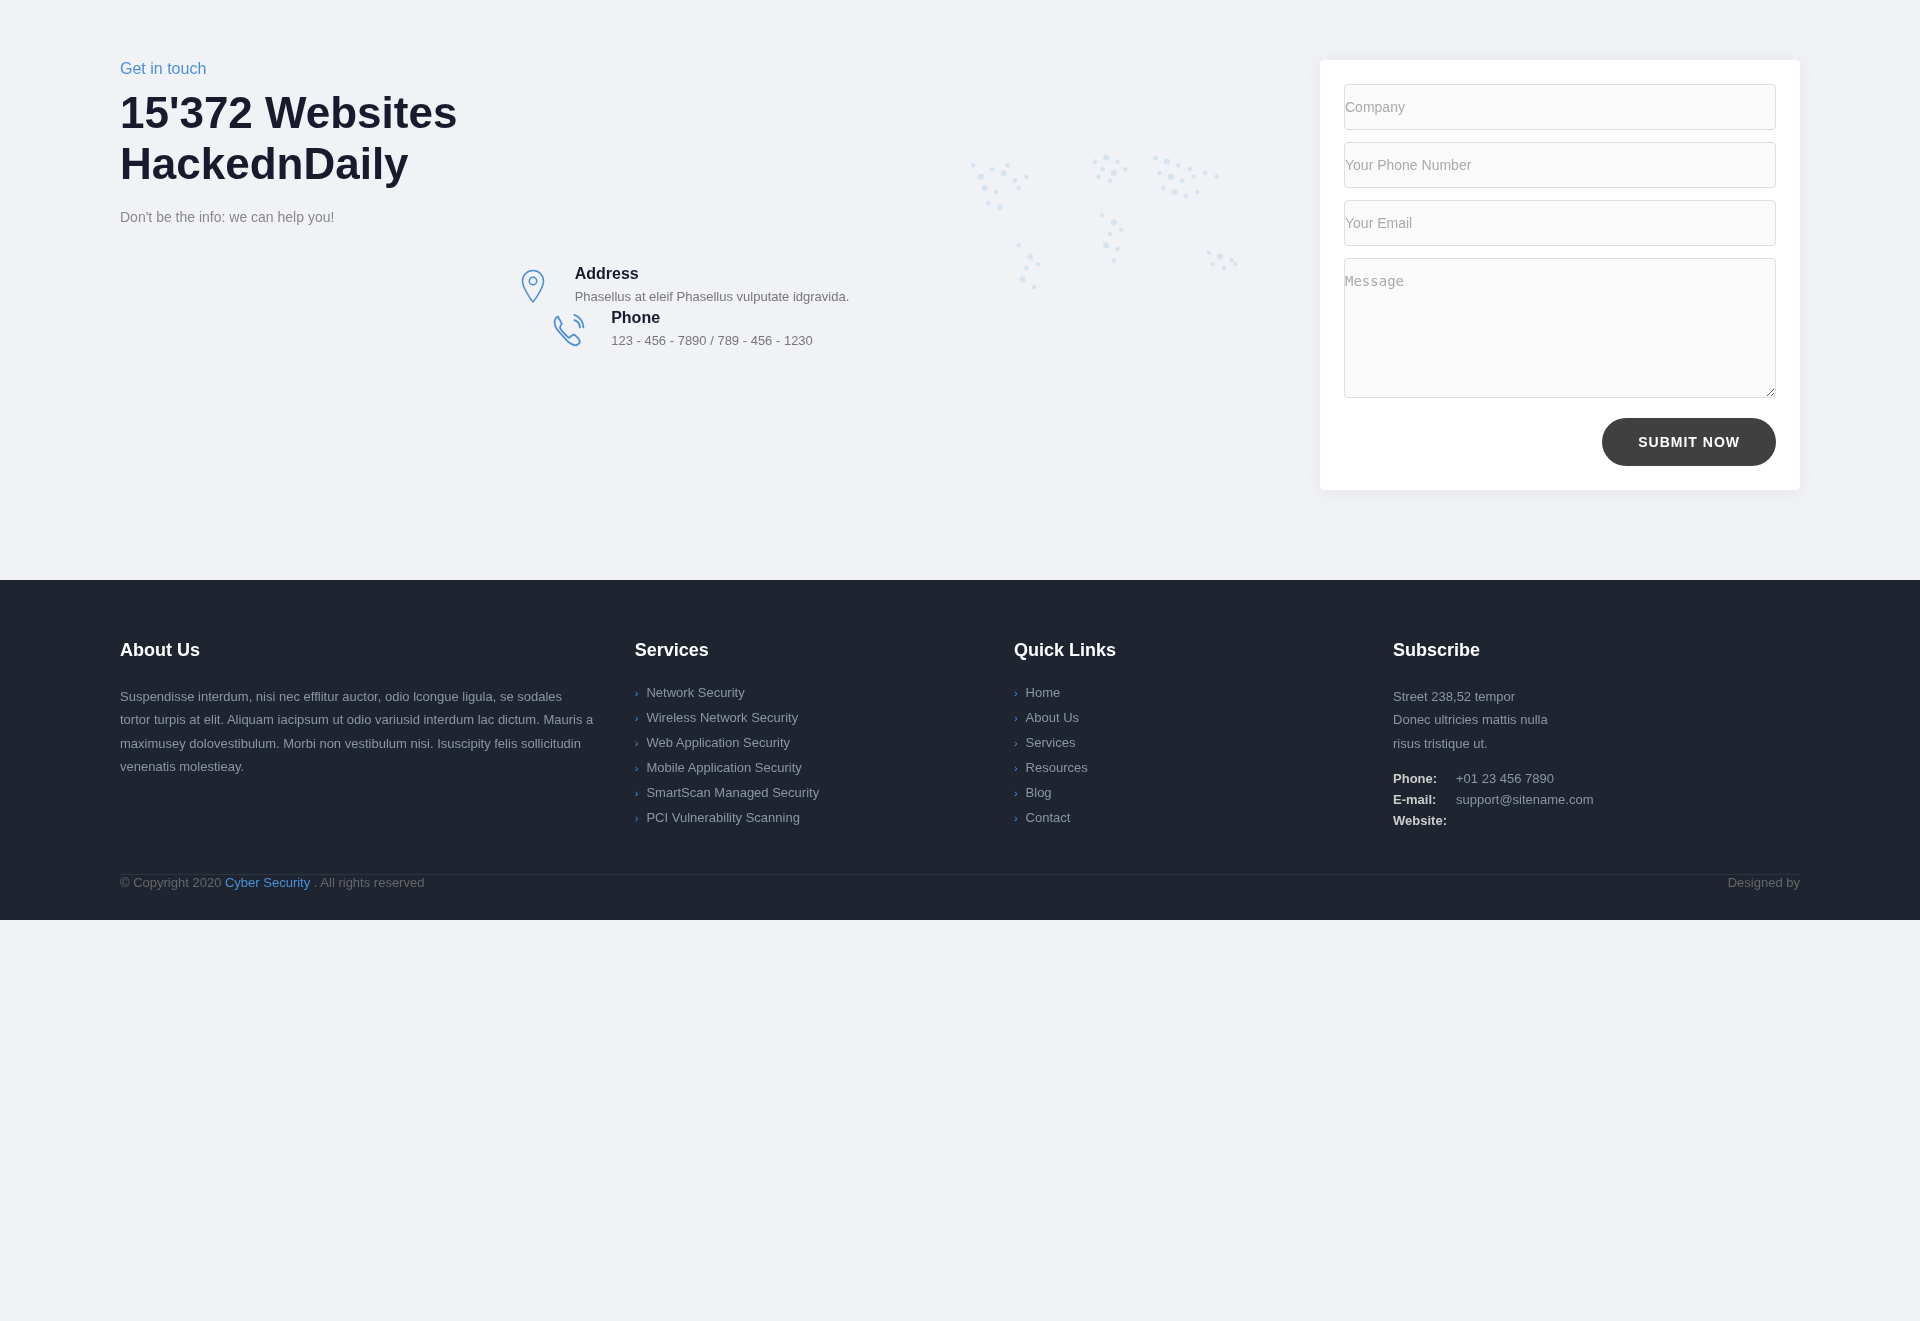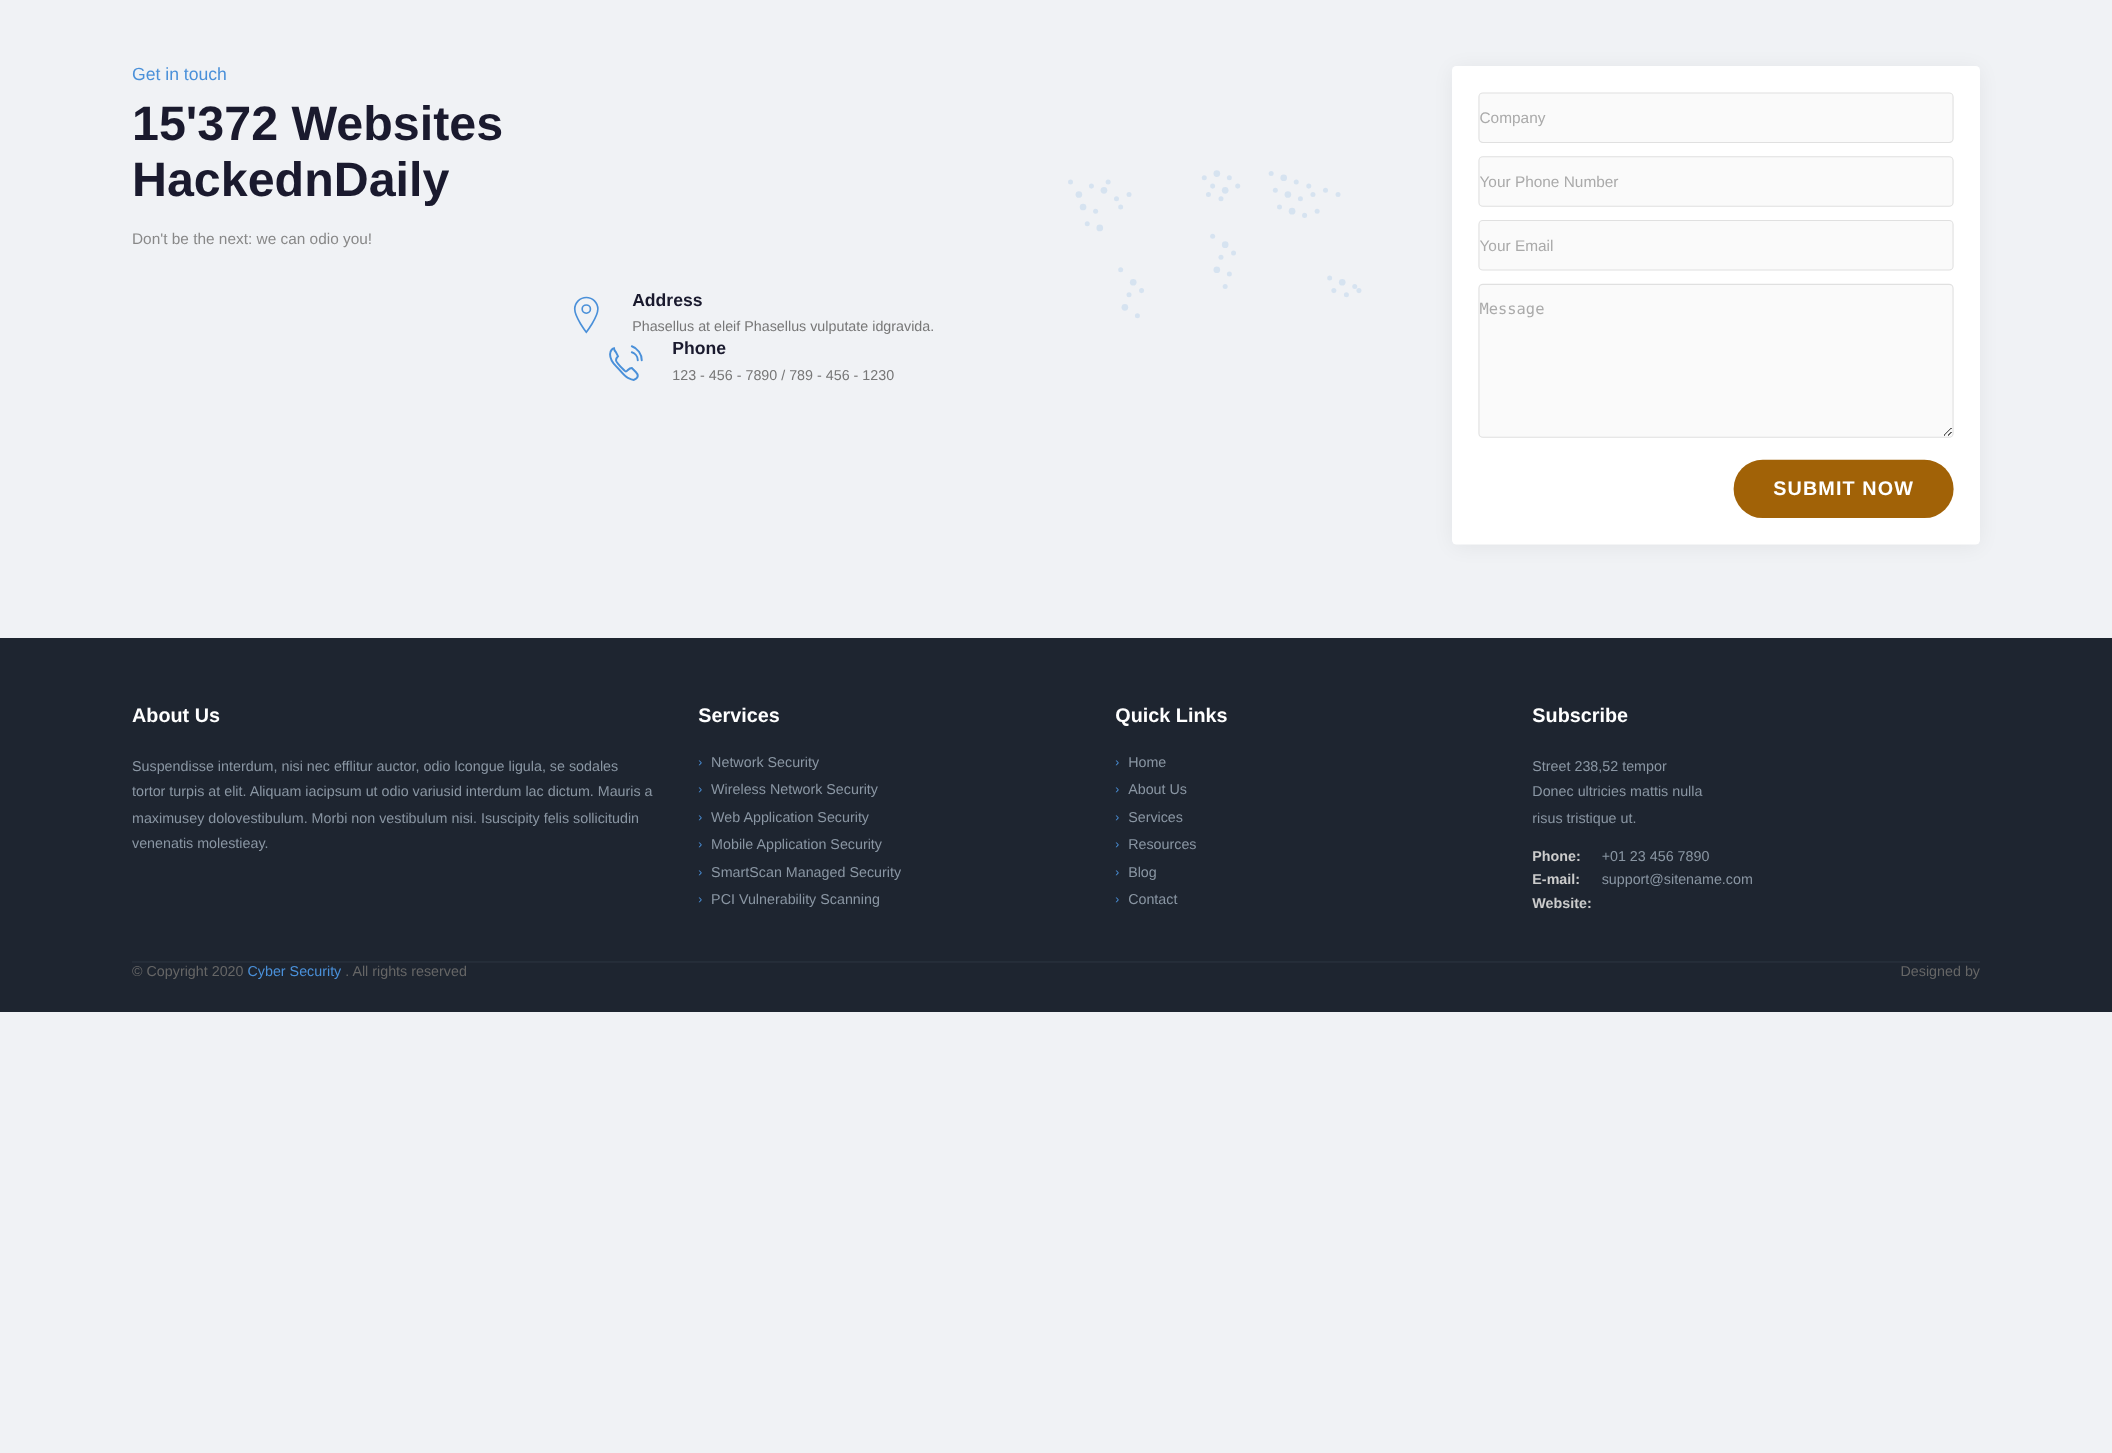--- a/index.html
+++ b/index.html
@@ -111,26 +111,26 @@
     .contact-form input::placeholder,
     .contact-form textarea::placeholder {
       color: #aaa;
     }
     .contact-form textarea {
       height: 140px;
       resize: vertical;
     }
     .submit-btn {
       align-self: flex-end;
-      background: #a16207;
+      background: #404040;
       color: #fff;
       border: none;
       border-radius: 30px;
       padding: 16px 36px;
-      font-size: 18px;
+      font-size: 14px;
       font-weight: 700;
       letter-spacing: 1px;
       cursor: pointer;
       margin-top: 8px;
     }
 
     
     .footer {
       background: #1e2530;
       padding: 60px 120px 30px;
@@ -212,21 +212,21 @@
 </head>
 <body>
 
 <section class="hero-section">
   <div class="hero-left">
     <p class="get-in-touch">Get in touch</p>
     <h1 class="hero-title">
       <span>15'372 Websites</span><br>
       <span>HackednDaily</span>
     </h1>
-    <p class="hero-subtitle">Don't be the next: we can odio you!</p>
+    <p class="hero-subtitle">Don't be the info: we can help you!</p>
 
     <svg class="world-map-bg" viewBox="0 0 500 300" xmlns="http://www.w3.org/2000/svg">
 
       <g fill="#4a90d9">
 
         <circle cx="80" cy="80" r="4"></circle>
           <circle cx="95" cy="70" r="3"></circle>
           <circle cx="110" cy="75" r="4"></circle>
         <circle cx="125" cy="85" r="3"></circle>
           <circle cx="85" cy="95" r="4"></circle>

